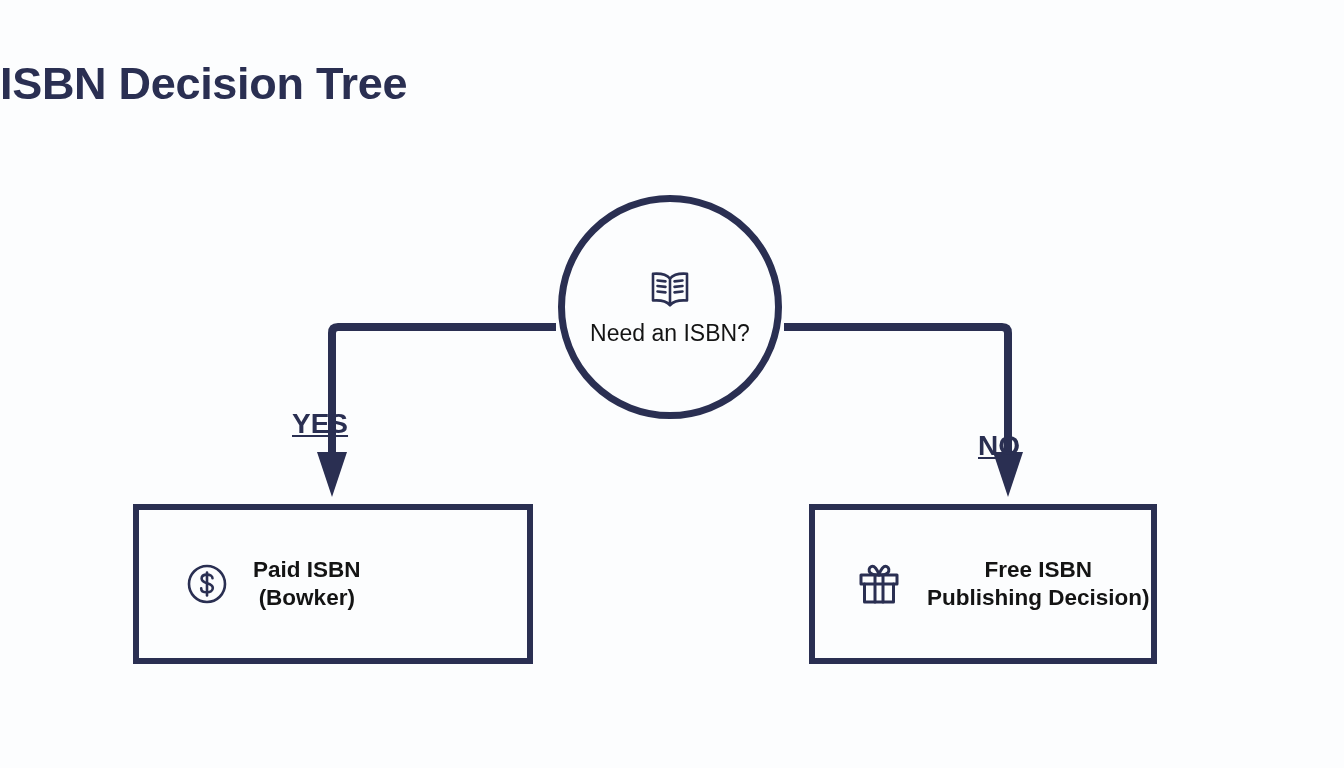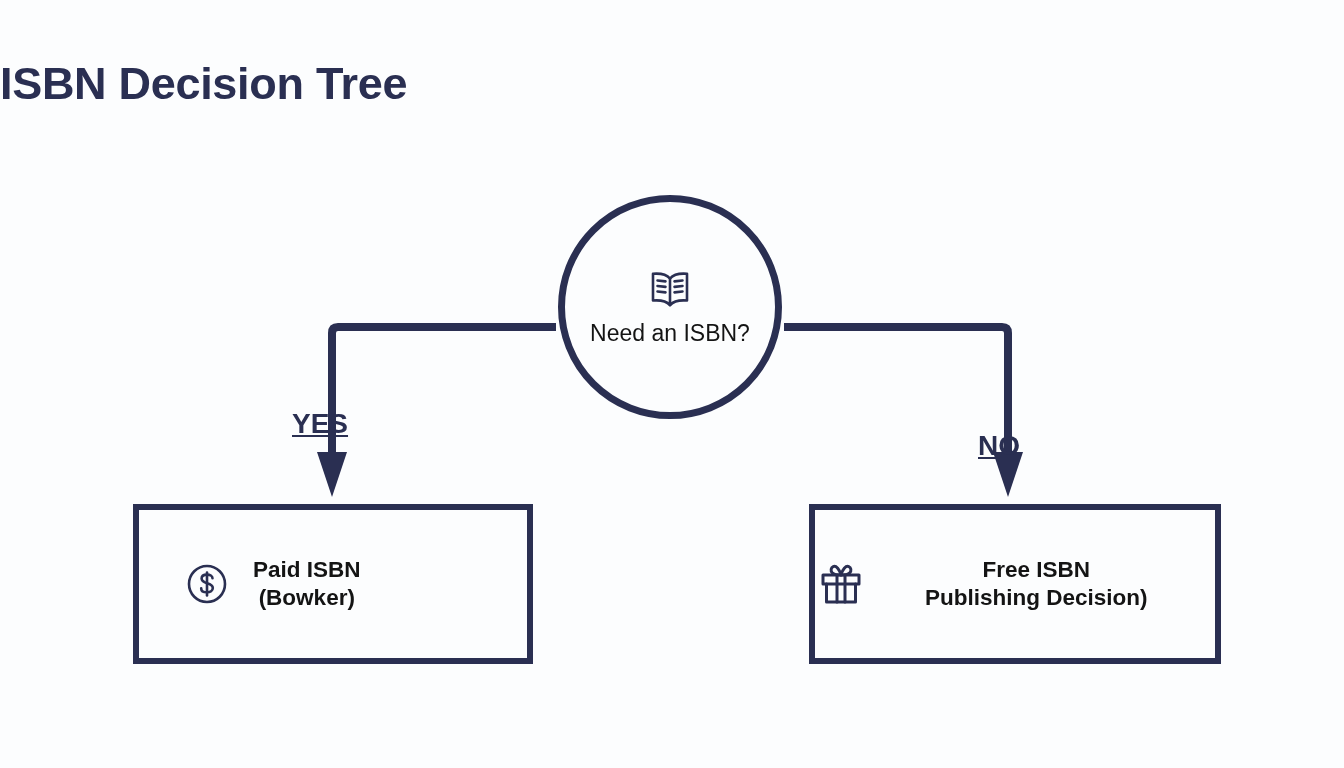--- a/index.html
+++ b/index.html
@@ -99,23 +99,23 @@
     left: 133px;
     top: 504px;
     width: 400px;
     height: 160px;
     padding-left: 44px;
     text-align: center;
   }
   #outcome-box-free {
     left: 809px;
     top: 504px;
-    width: 412px;
+    width: 348px;
     height: 160px;
-    gap: 36px;
+    padding-left: 38px;
   }
   .outcome-box .box-icon {
     flex: 0 0 auto;
     line-height: 0;
     margin-right: 22px;
   }
   .outcome-box .box-label {
     font-size: 22.5px;
     font-weight: bold;
     color: #141414;

